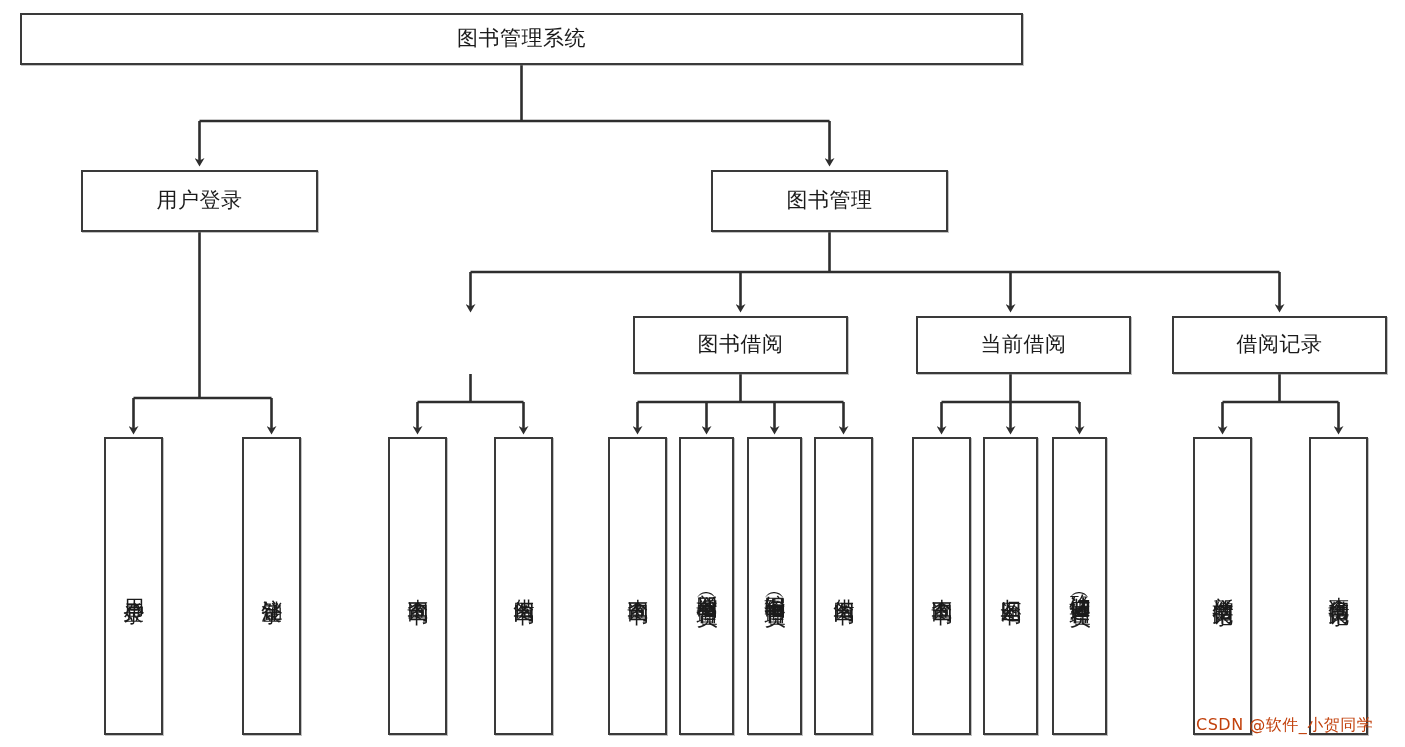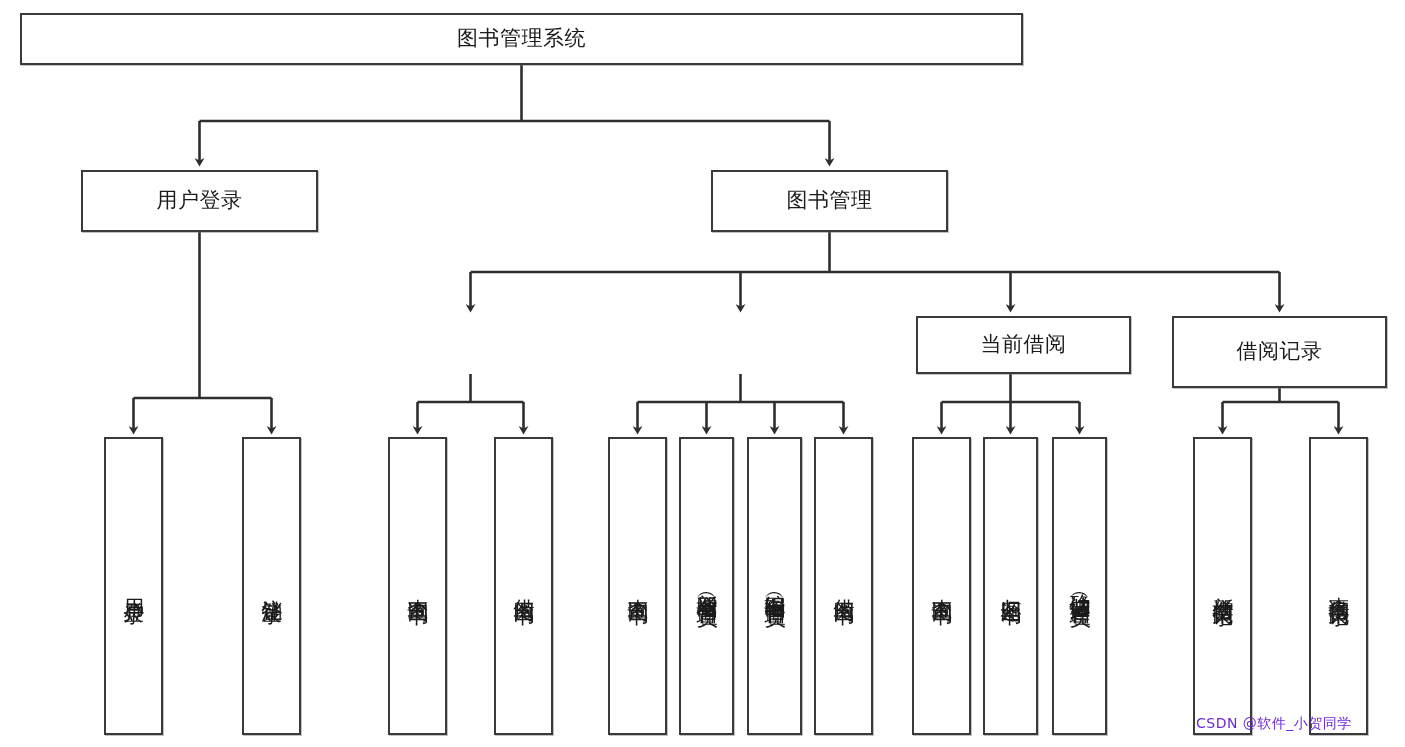--- a/index.html
+++ b/index.html
@@ -51,22 +51,22 @@
   .node.v .label {
     writing-mode: vertical-rl;
     text-orientation: upright;
     font-size: 21px;
     line-height: 1.18;
     letter-spacing: 2px;
     max-height: 280px;
   }
   .watermark {
     position: absolute;
-    font-size: 14px;
-    color: #6d28d9;
+    font-size: 16px;
+    color: #c2410c;
     white-space: nowrap;
     letter-spacing: 0.5px;
   }
 </style>
 </head>
 <body>
 
 <div id="canvas">
 
   <svg class="wires" viewBox="0 0 1405 747" xmlns="http://www.w3.org/2000/svg">
@@ -125,24 +125,27 @@
     <span class="label">图书管理系统</span>
   </div>
 
   <div class="node h" style="left:81px; top:170px; width:237px; height:62px;">
     <span class="label">用户登录</span>
   </div>
   <div class="node h" style="left:711px; top:170px; width:237px; height:62px;">
     <span class="label">图书管理</span>
   </div>
 
+  <div class="node h" style="left:633px; top:316px; width:215px; height:58px;">
+    <span class="label">图书借阅</span>
+  </div>
   <div class="node h" style="left:903px; top:316px; width:215px; height:58px;margin-left:13px;">
     <span class="label">当前借阅</span>
   </div>
-  <div class="node h" style="left:1172px; top:316px; width:215px; height:72px;">
+  <div class="node h" style="left:1172px; top:316px; width:215px; height:58px;">
     <span class="label">借阅记录</span>
   </div>
 
   <div class="node v" style="left:104px; top:437px; width:59px; height:298px;">
     <span class="label">用户登录</span>
   </div>
   <div class="node v" style="left:242px; top:437px; width:59px; height:298px;">
     <span class="label">注销登录</span>
   </div>
 

